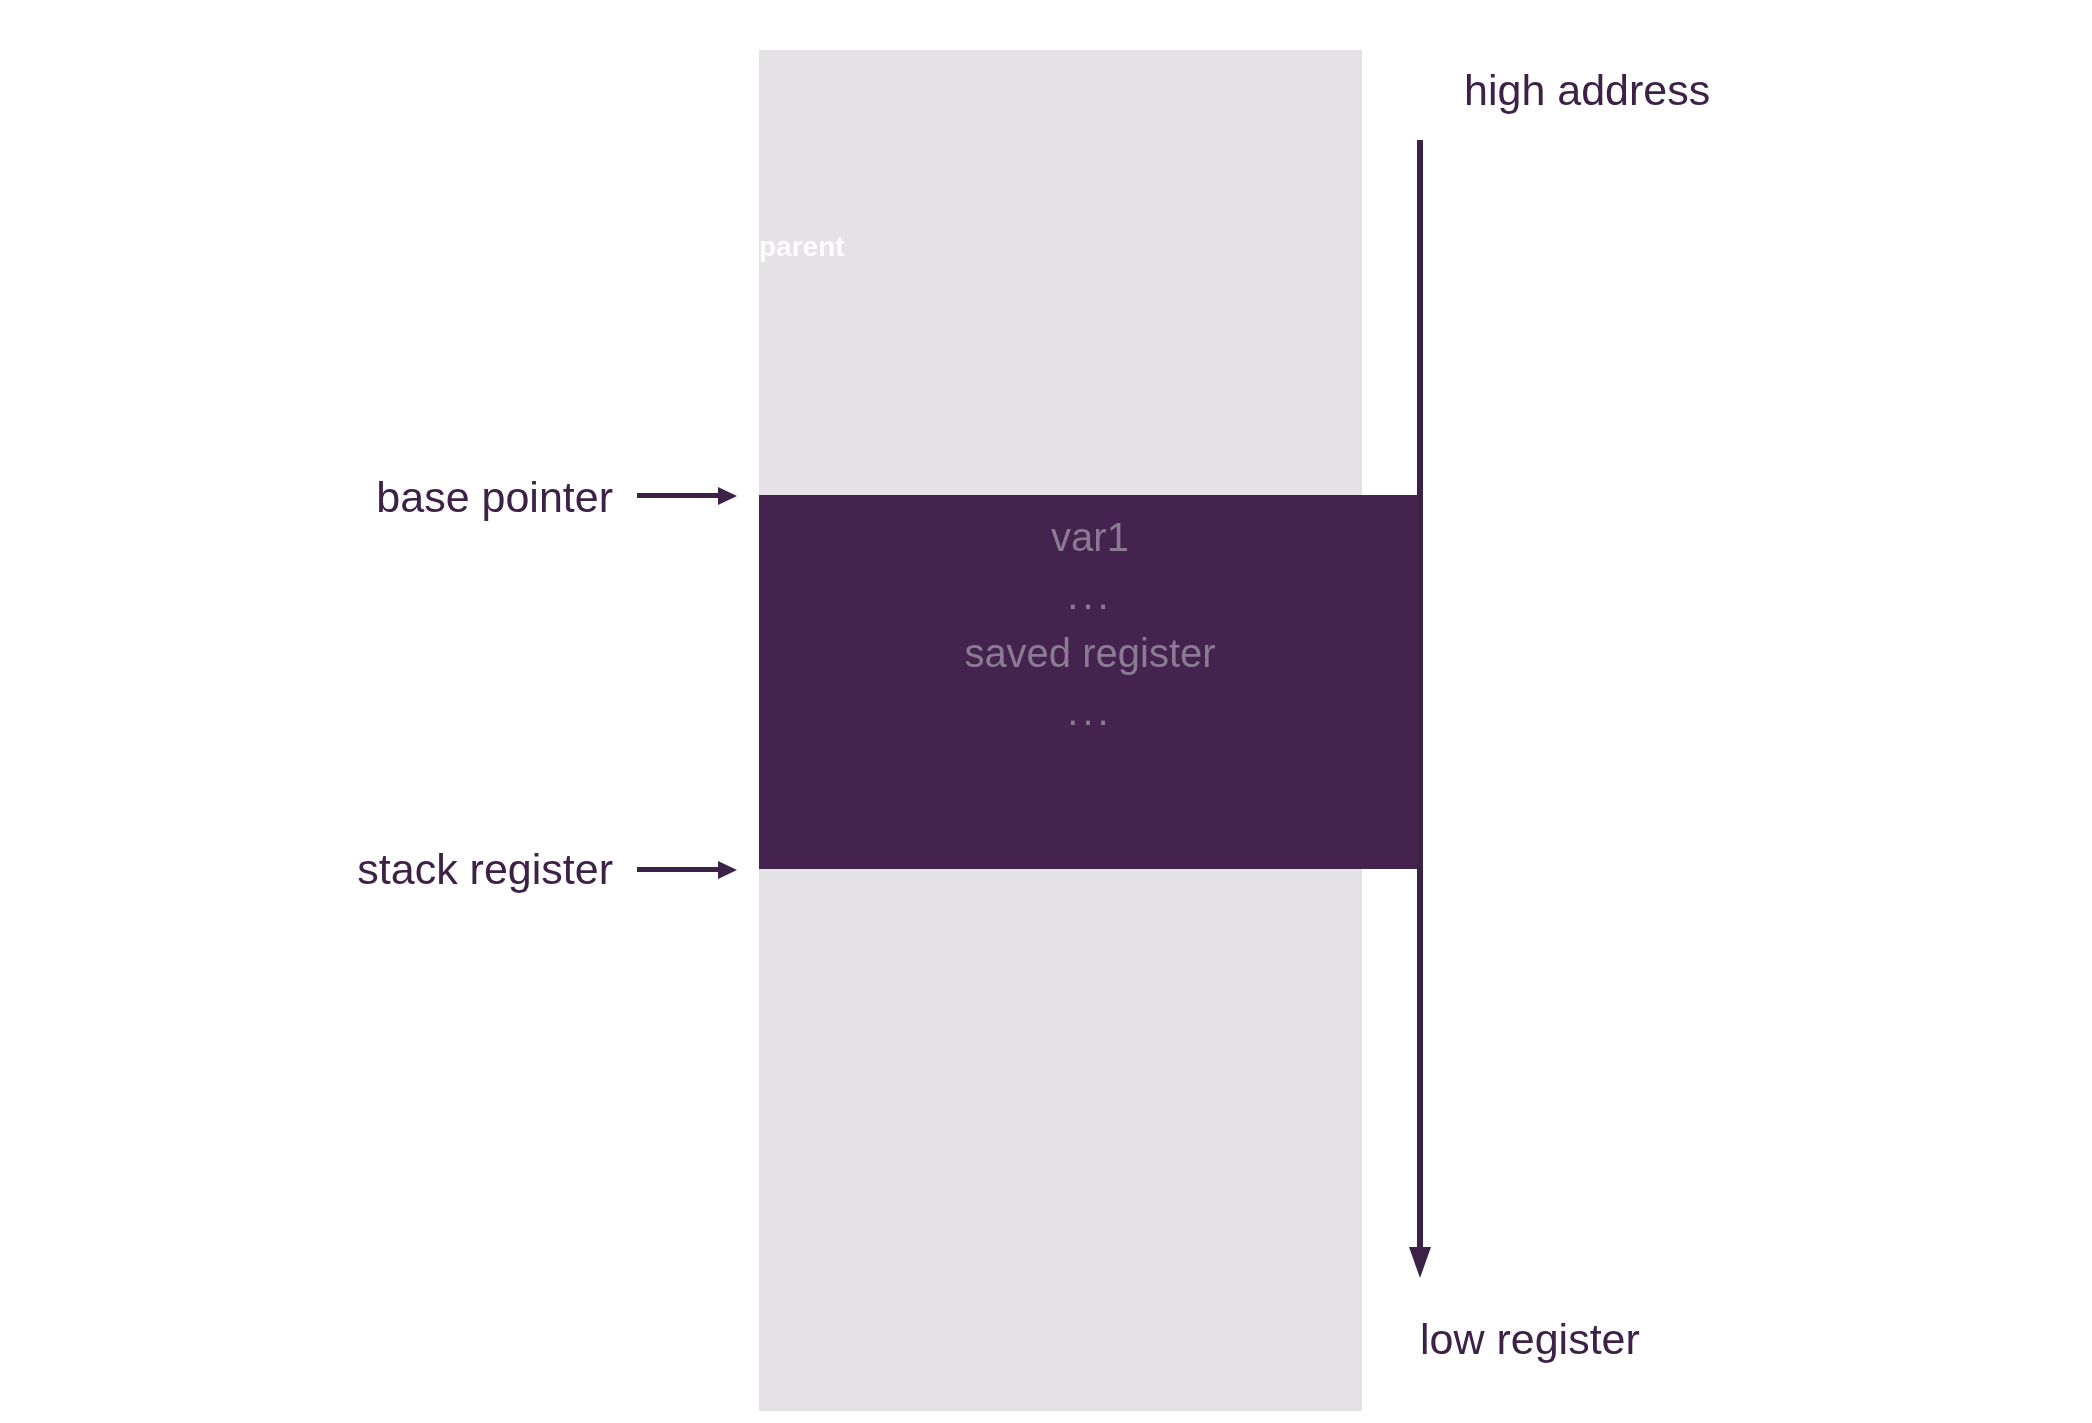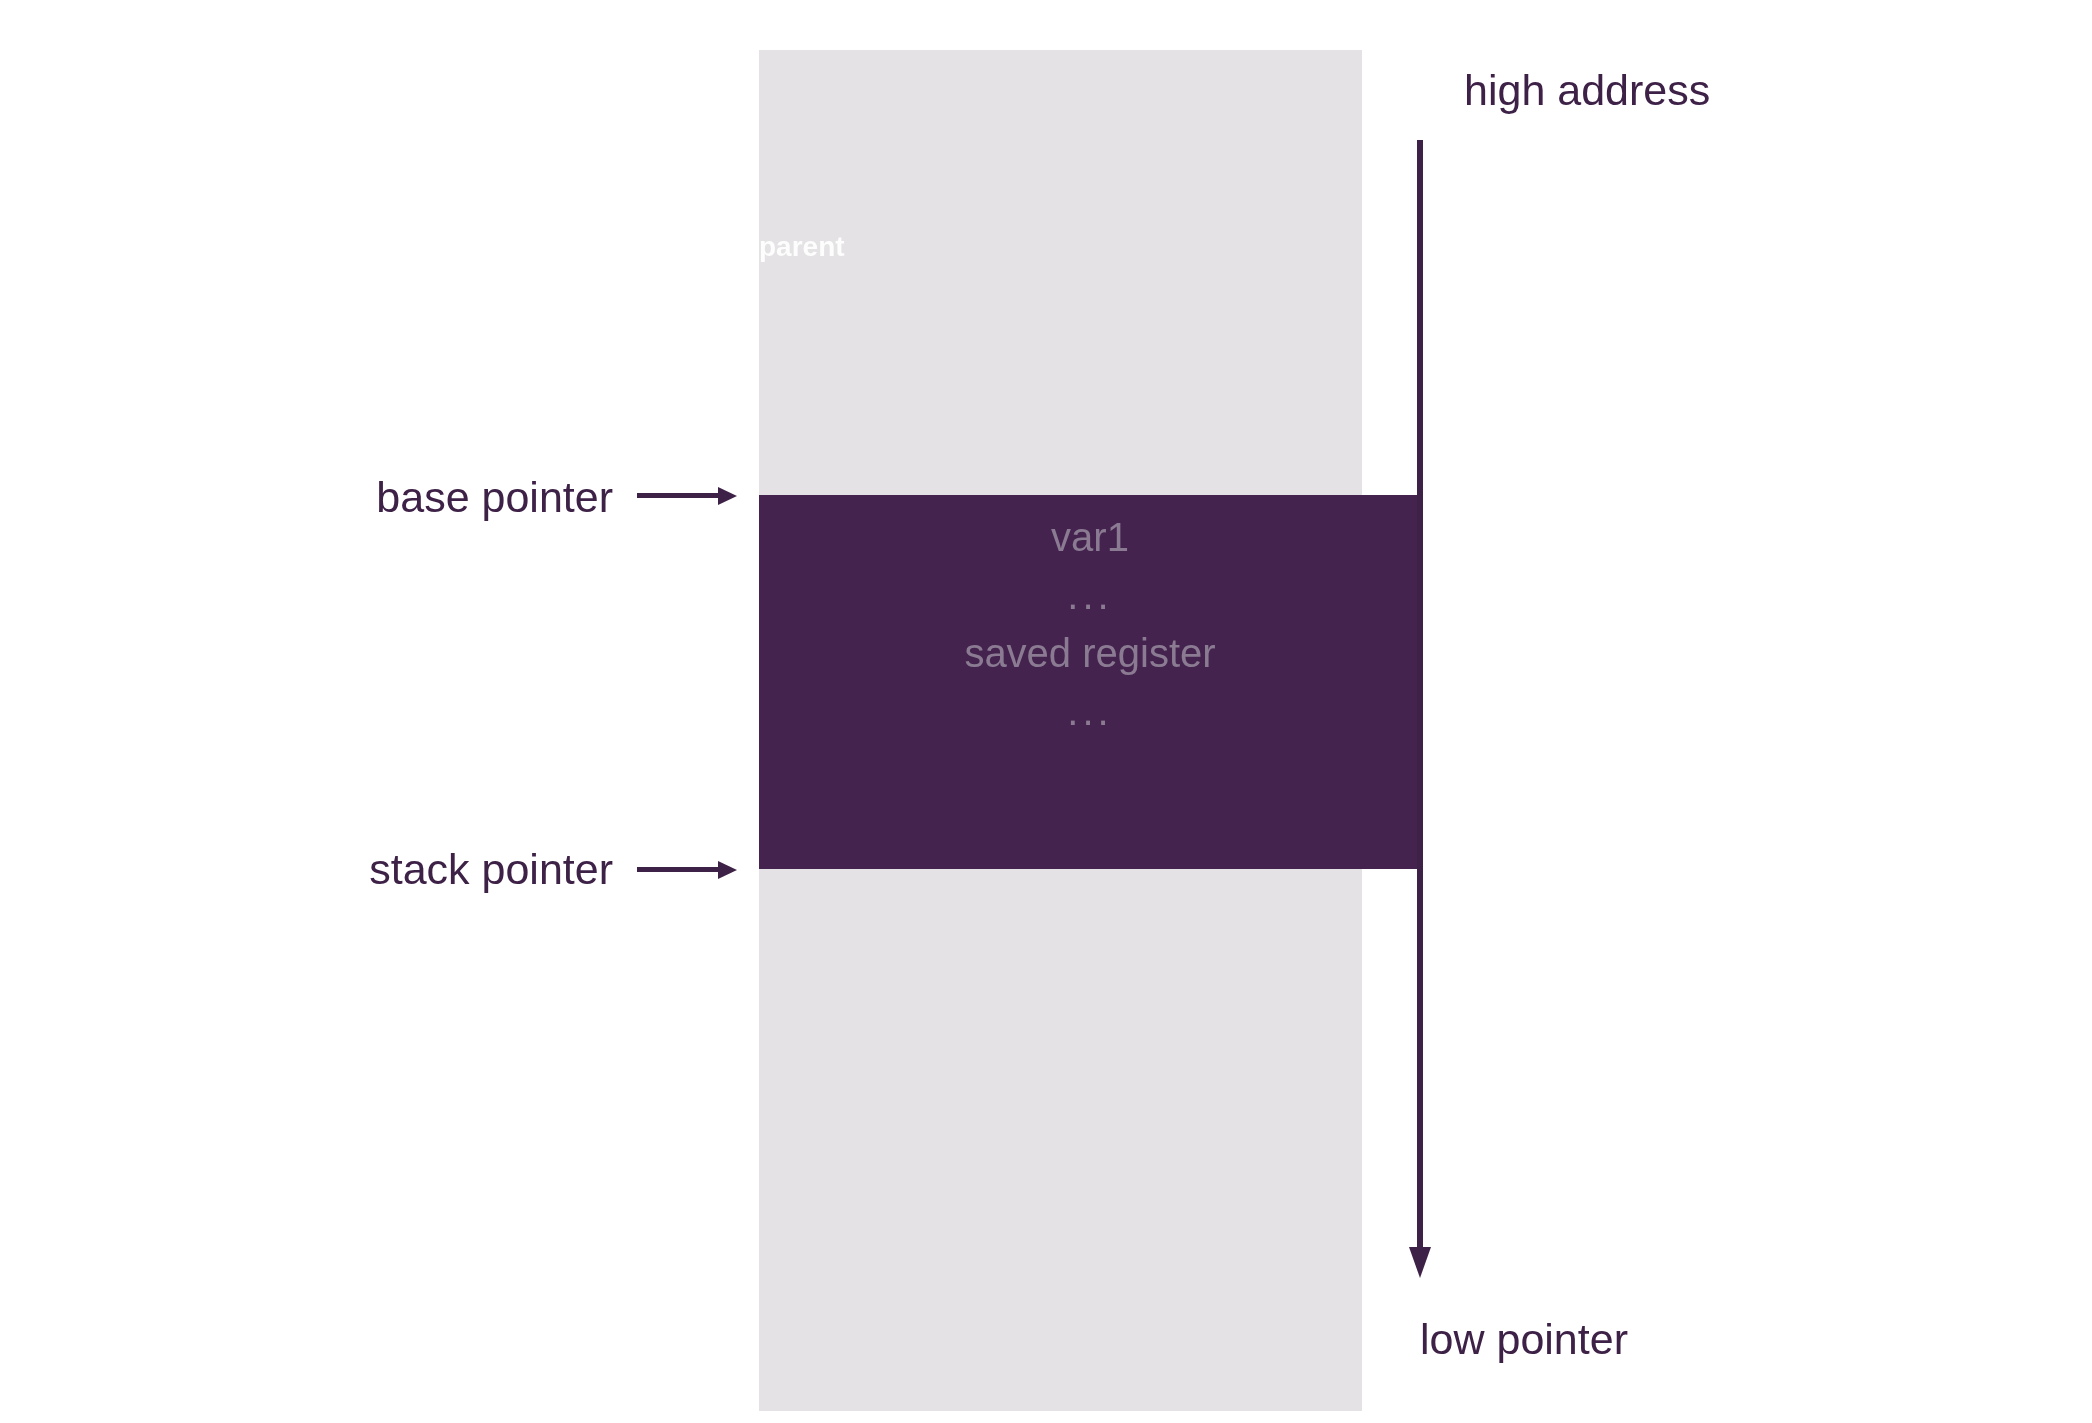--- a/index.html
+++ b/index.html
@@ -122,22 +122,22 @@
       <div class="frame-line muted">var1</div>
       <div class="frame-line muted dots">...</div>
       <div class="frame-line muted">saved register</div>
       <div class="frame-line muted dots">...</div>
     </div>
 
   <div class="pointer-label label-base">base pointer</div>
   <div class="h-arrow-line base-line"></div>
   <div class="h-arrow-head base-head"></div>
 
-  <div class="pointer-label label-stack">stack pointer</div>
+  <div class="pointer-label label-stack">stack register</div>
   <div class="h-arrow-line stack-line"></div>
   <div class="h-arrow-head stack-head"></div>
 
   <div class="address-label label-high">high address</div>
   <div class="v-arrow-line"></div>
   <div class="v-arrow-head"></div>
-  <div class="address-label label-low">low pointer</div>
+  <div class="address-label label-low">low register</div>
 
 </div>
 
 </body></html>

